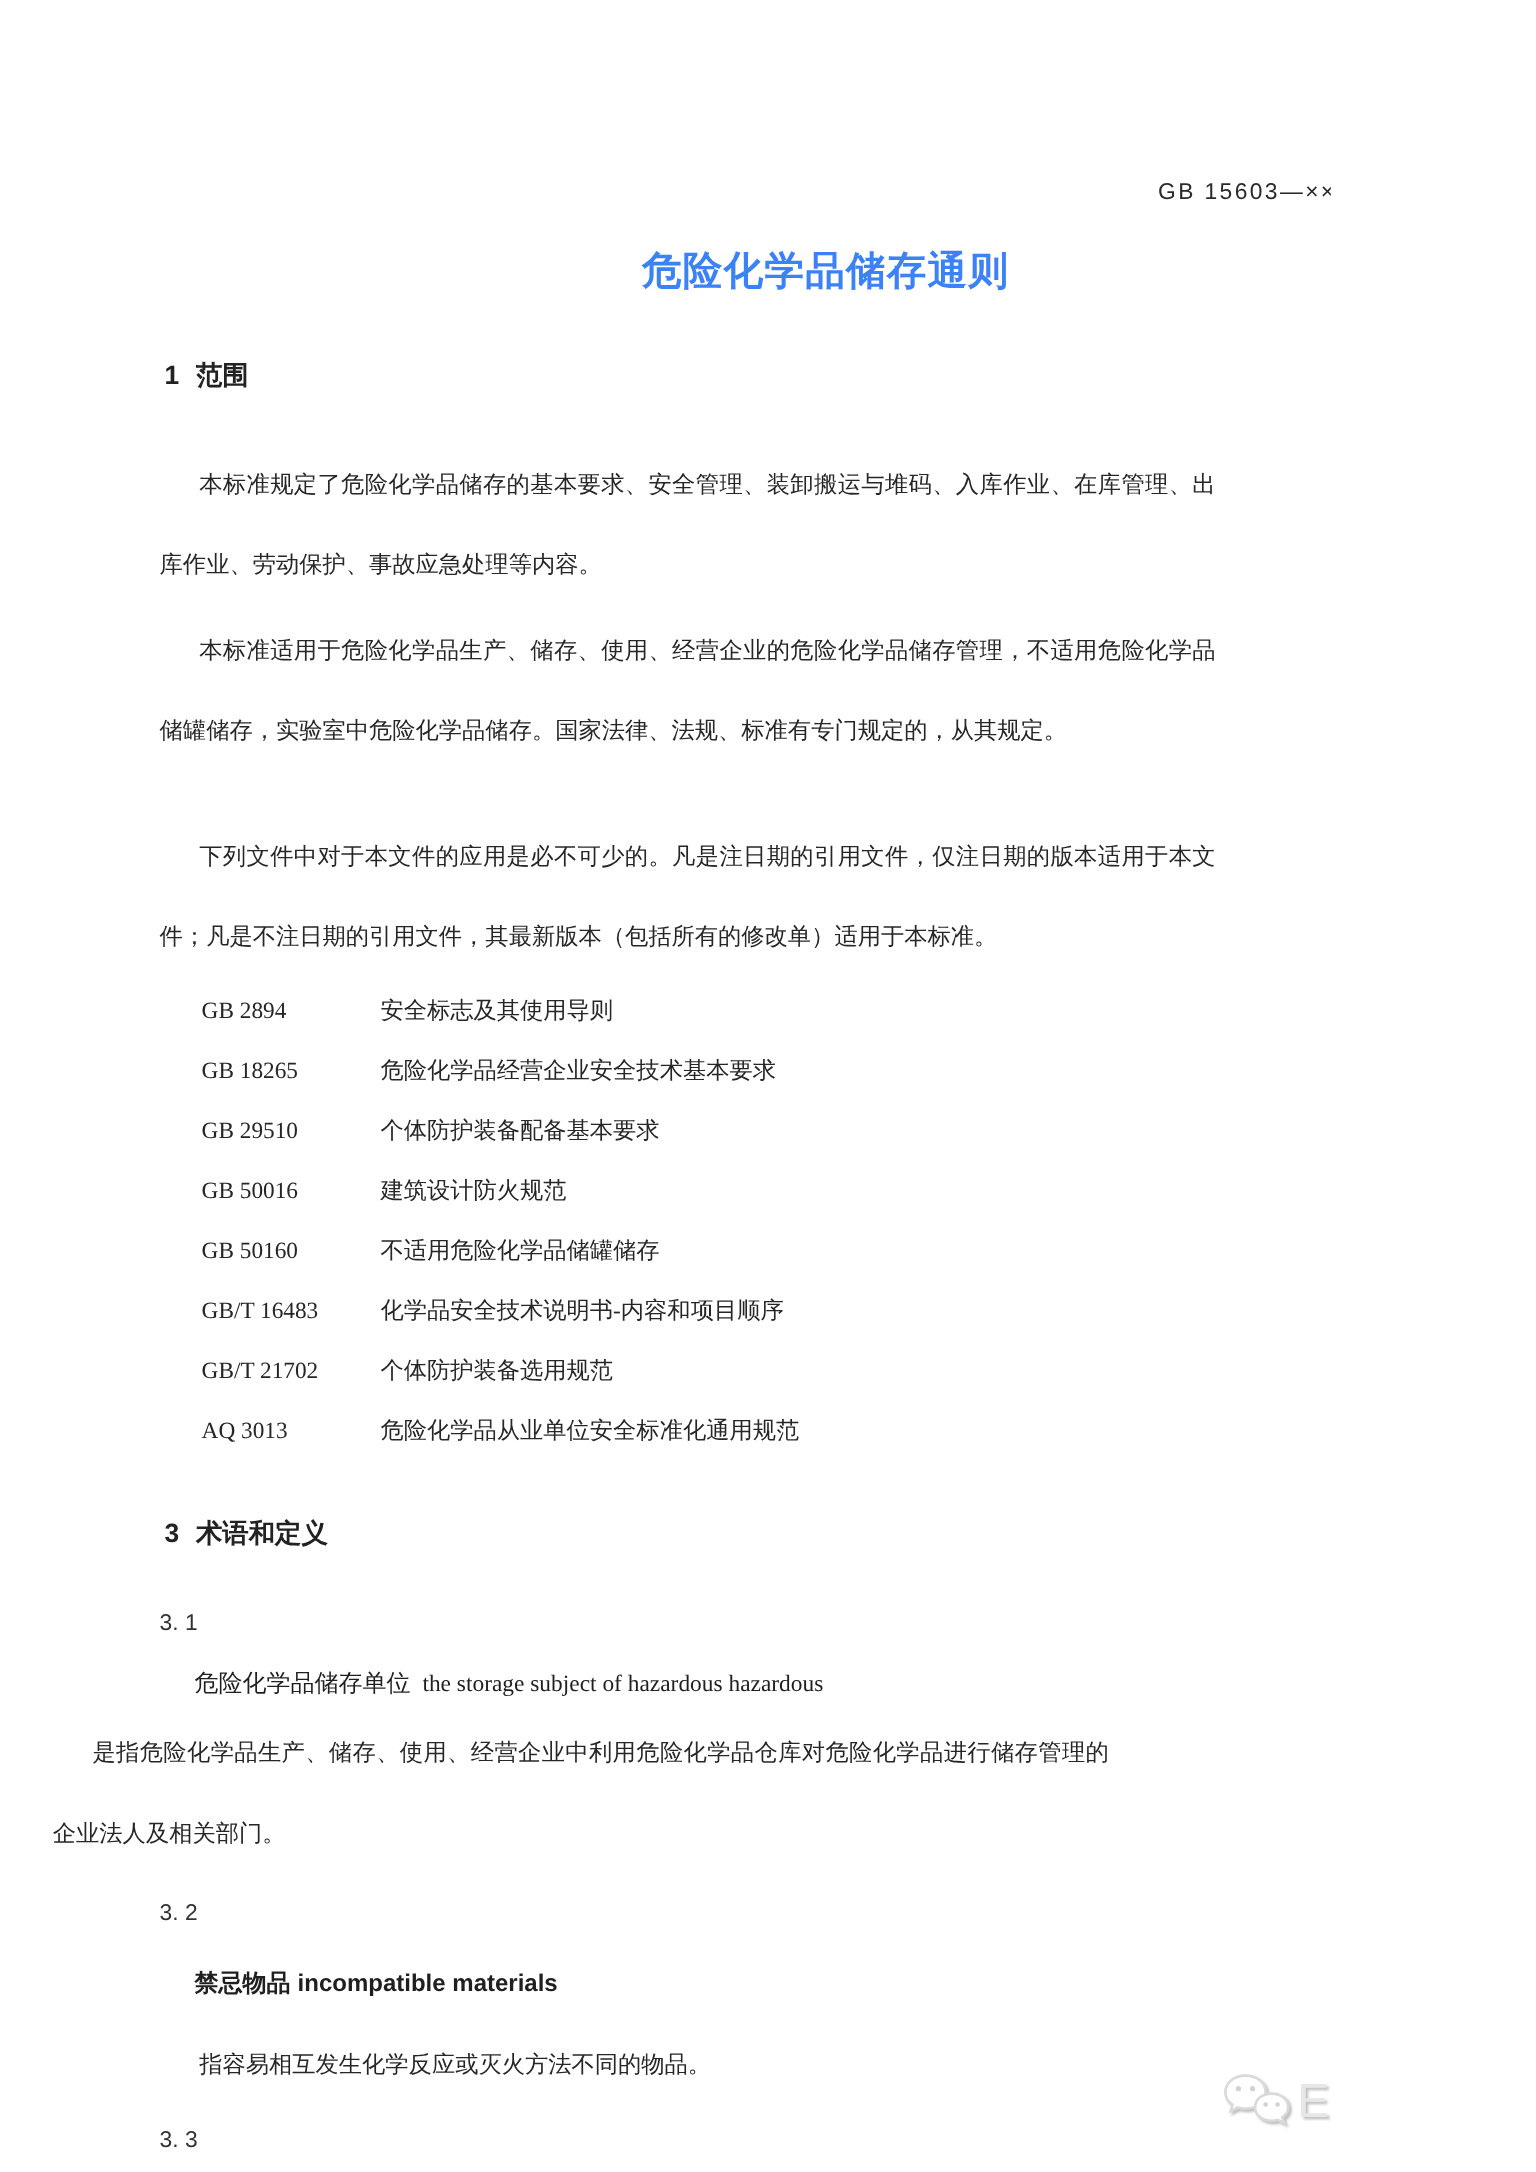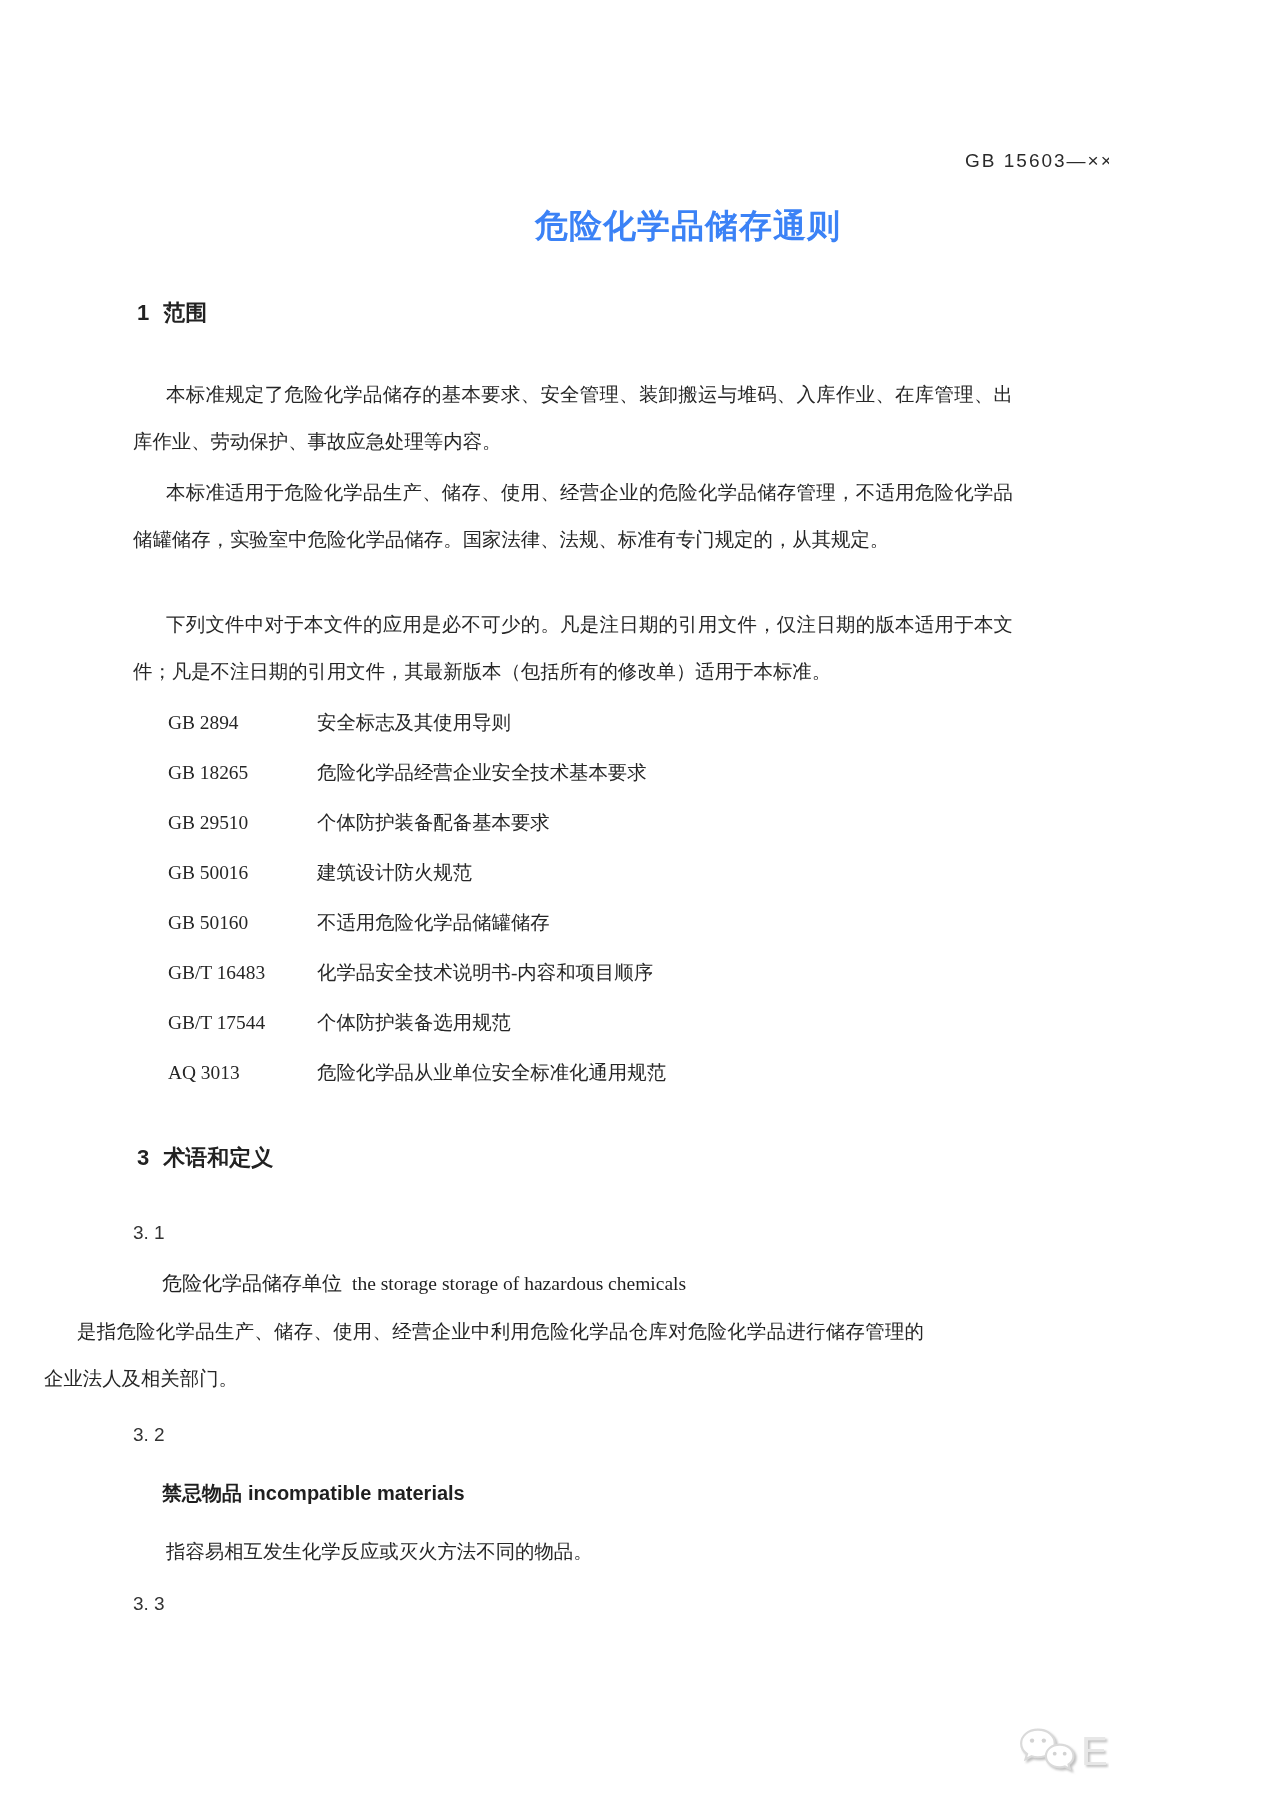--- a/index.html
+++ b/index.html
@@ -51,21 +51,21 @@
   .sec-heading .sec-num { margin-right: 14px; font-weight: 700; }
   .h-s1 { margin-top: 50px; }
   .h-s2 { margin-top: 42px; }
   .h-s3 { margin-top: 45px; }
 
   
   .body-para {
     margin-left: 133px;
     width: 880px;
     font-size: 19.4px;
-    line-height: 47px;
+    line-height: 67px;
     text-align: justify;
     text-indent: 33px;
     color: #262626;
   }
   .p-s1a { margin-top: 43px; }
   .p-s1b { margin-top: 4px; }
   .p-s2intro { margin-top: 38px; }
 
   
   .ref-list { margin: 3px 0 0 168px; }
@@ -163,34 +163,34 @@
     <div class="ref-row">
       <span class="ref-code">GB 50016</span><span class="ref-title">建筑设计防火规范</span>
     </div>
     <div class="ref-row">
       <span class="ref-code">GB 50160</span><span class="ref-title">不适用危险化学品储罐储存</span>
     </div>
     <div class="ref-row">
       <span class="ref-code">GB/T 16483</span><span class="ref-title">化学品安全技术说明书-内容和项目顺序</span>
     </div>
     <div class="ref-row">
-      <span class="ref-code">GB/T 17544</span><span class="ref-title">个体防护装备选用规范</span>
+      <span class="ref-code">GB/T 21702</span><span class="ref-title">个体防护装备选用规范</span>
     </div>
     <div class="ref-row">
       <span class="ref-code">AQ 3013</span><span class="ref-title">危险化学品从业单位安全标准化通用规范</span>
     </div>
   </div>
 
   <div class="sec-heading h-s3">
     <span class="sec-num">3</span><span class="sec-title">术语和定义</span>
   </div>
 
   <div class="term-num t1num">3. 1</div>
   <div class="term-name t1name">
-    <span class="term-cn-1">危险化学品储存单位</span><span class="term-en-1">the storage storage of hazardous chemicals</span>
+    <span class="term-cn-1">危险化学品储存单位</span><span class="term-en-1">the storage subject of hazardous hazardous</span>
   </div>
   <p class="body-para t1def">是指危险化学品生产、储存、使用、经营企业中利用危险化学品仓库对危险化学品进行储存管理的企业法人及相关部门。</p>
 
   <div class="term-num t2num">3. 2</div>
   <div class="term-name t2name">
     <span class="term-cn-2">禁忌物品</span><span class="term-en-2">incompatible materials</span>
   </div>
   <p class="body-para t2def">指容易相互发生化学反应或灭火方法不同的物品。</p>
 
   <div class="term-num t3num">3. 3</div>

